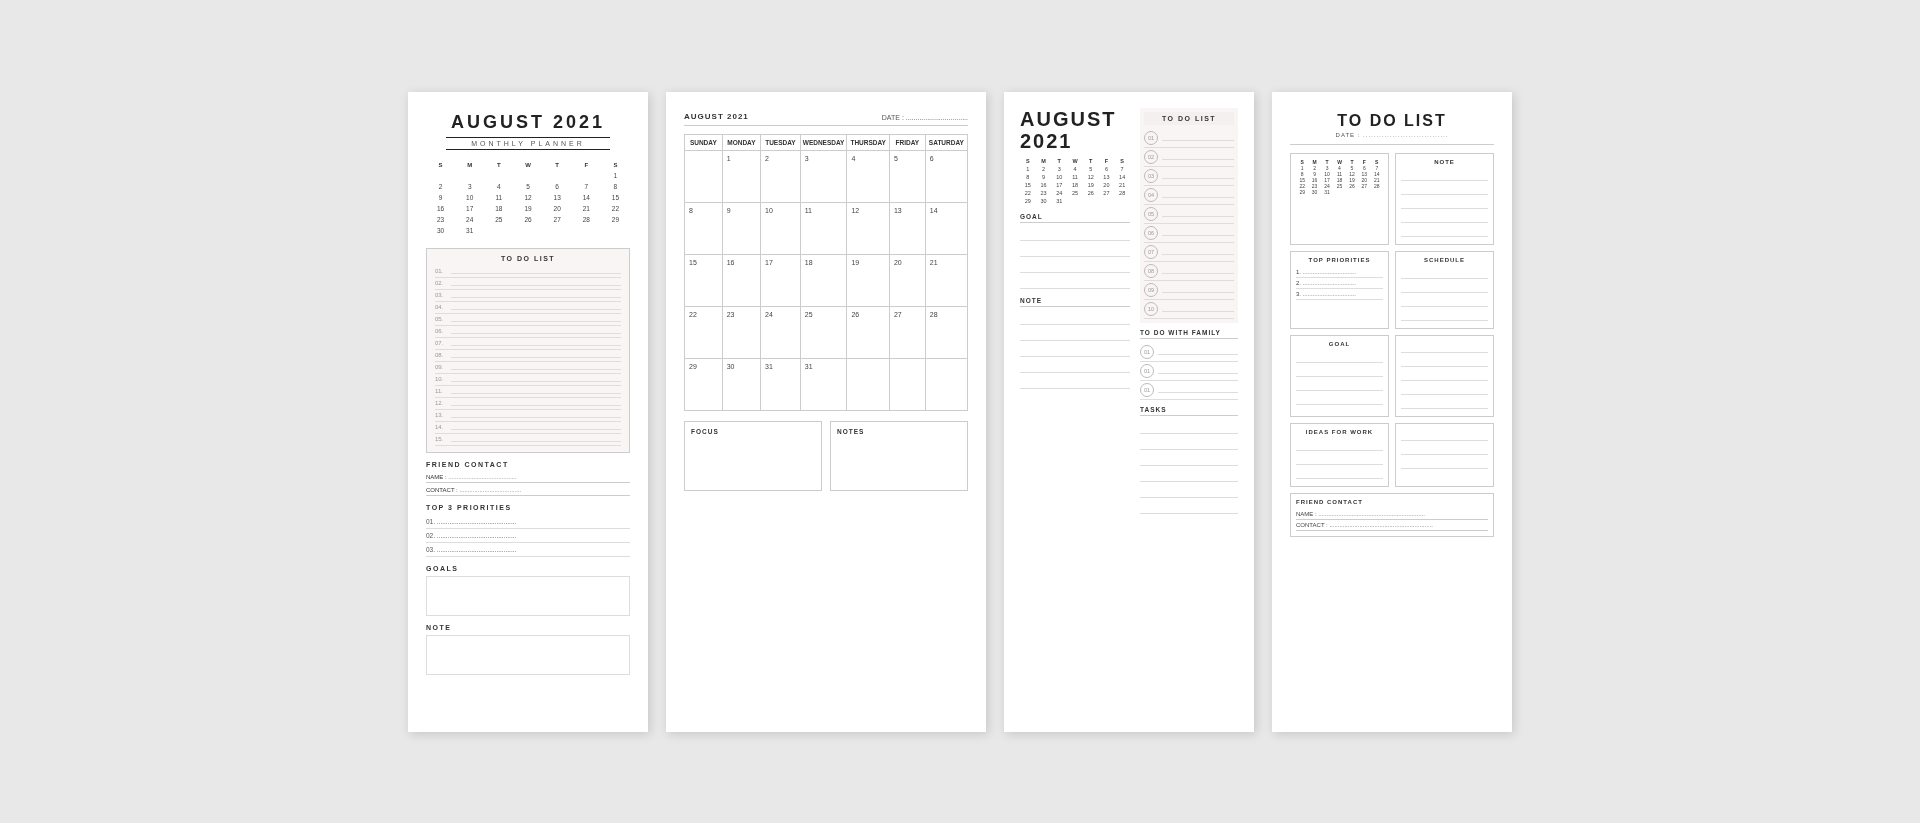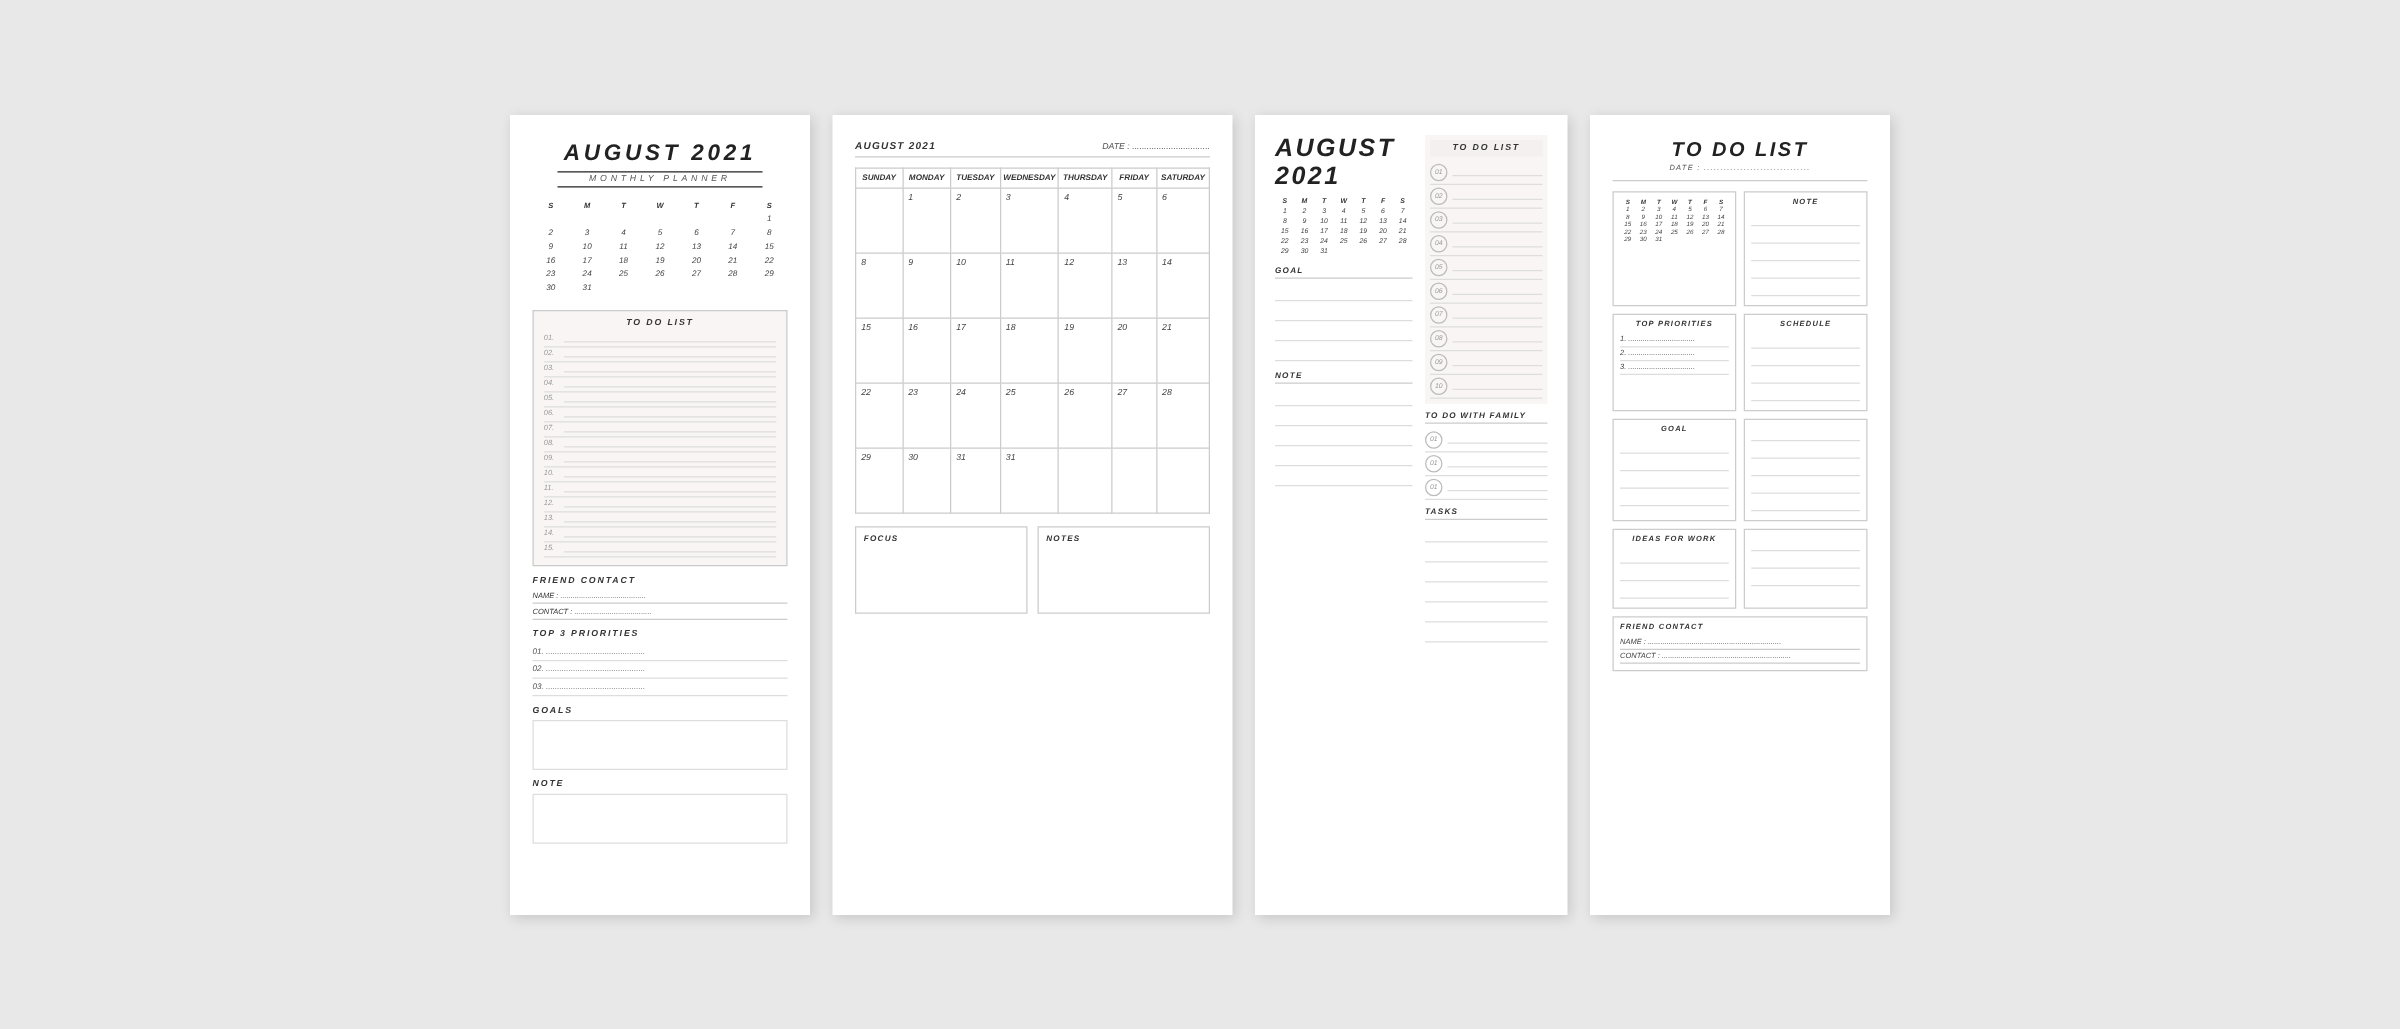--- a/index.html
+++ b/index.html
@@ -9,21 +9,20 @@
       display: flex;
       justify-content: center;
       align-items: center;
       min-height: 823px;
       padding: 40px 20px;
     }
     .pages-container {
       display: flex;
       gap: 18px;
       align-items: flex-start;
-      font-style: italic;
     }
     .page {
       background: #fff;
       box-shadow: 2px 2px 10px rgba(0,0,0,0.15);
       padding: 20px 18px;
       flex-shrink: 0;
     }
     
     .page1 { width: 240px; min-height: 640px; }
     .page1 .title {

